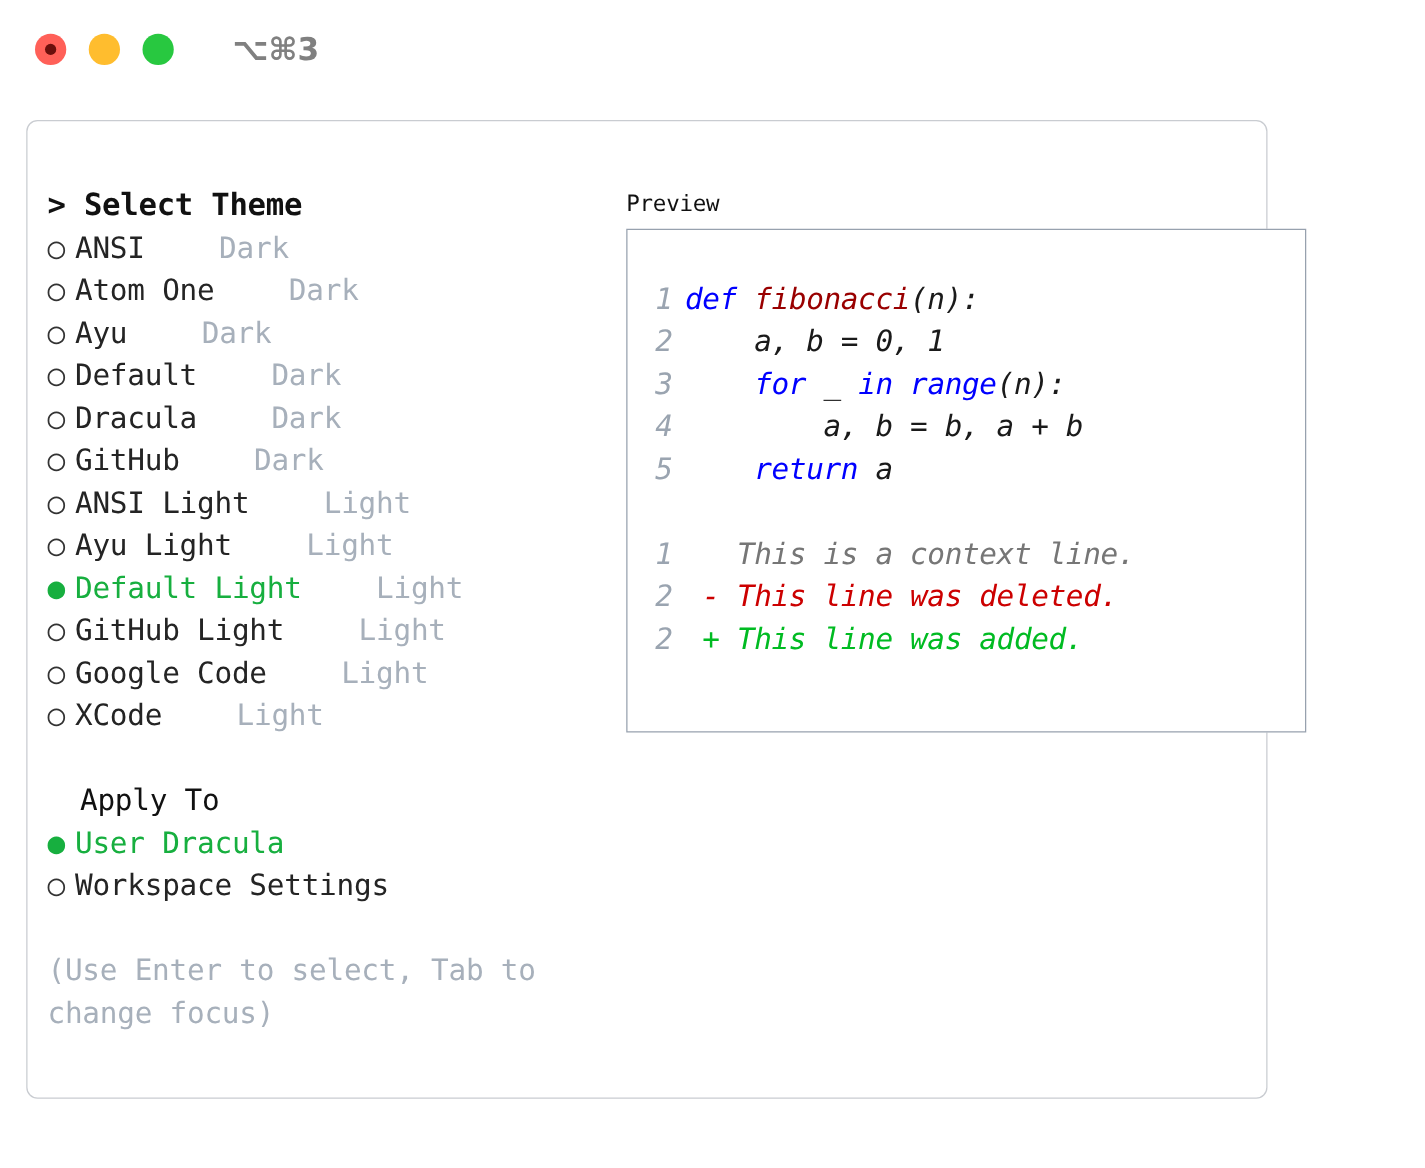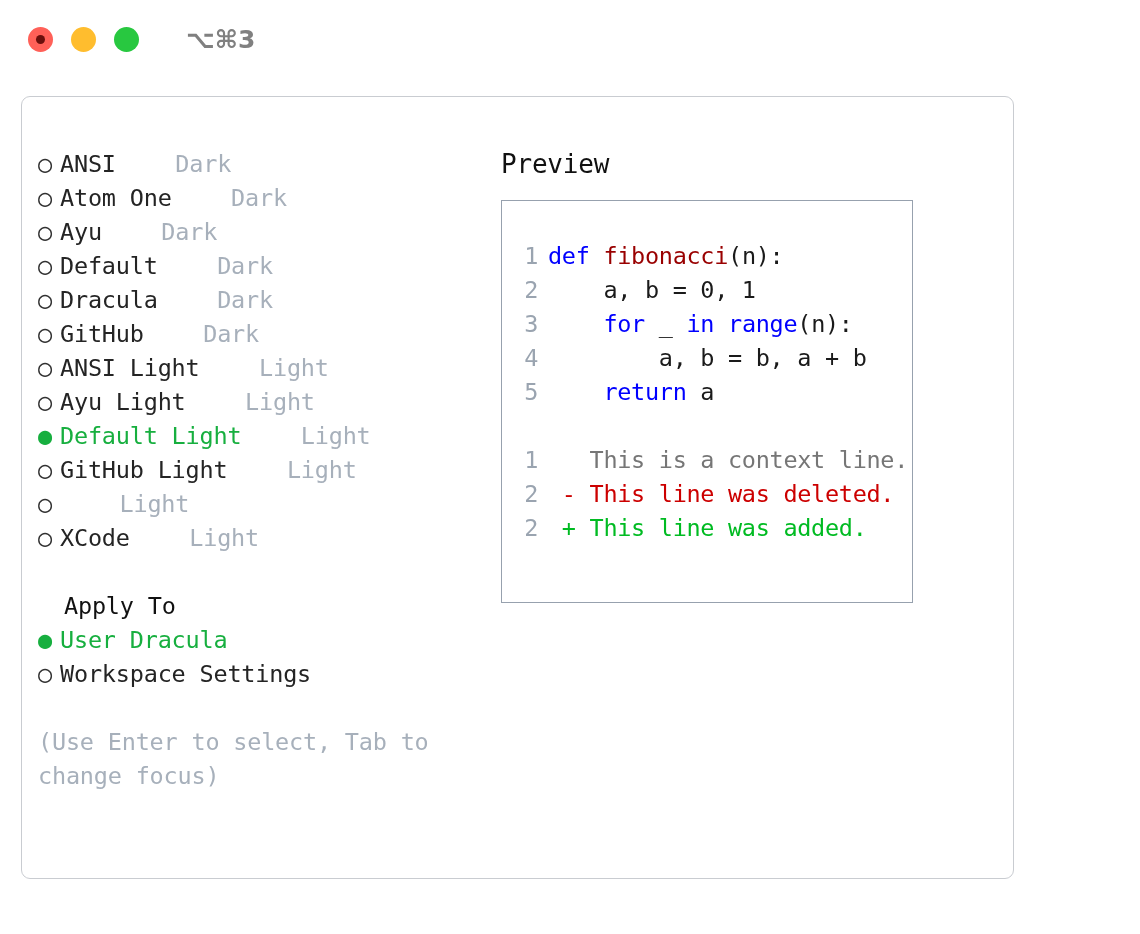--- a/index.html
+++ b/index.html
@@ -151,35 +151,36 @@
   }
 
   
   .right-col {
     position: absolute;
     left: 479px;
     top: 50px;
     width: 490px;
   }
   .preview-head {
-    font-size: 26px;
+    font-size: 18px;
     font-weight: 400;
     color: #111111;
     line-height: 34px;
     white-space: pre;
     letter-spacing: -0.2px;
   }
   .preview-box {
-    margin-top: 19px;
-    width: 412px;
+    margin-top: 2px;
+    width: 544px;
     height: 403px;
     border: 1.6px solid #97a1ae;
     box-sizing: border-box;
     background: #ffffff;
     position: relative;
+    font-style: italic;
   }
   .code {
     position: absolute;
     left: 12px;
     top: 38px;
     font-size: 23.5px;
     line-height: 34px;
     white-space: pre;
     letter-spacing: -0.3px;
   }
@@ -211,33 +212,34 @@
       <span class="dot dot-green"></span>
     </div>
     <div class="title-shortcut">⌥⌘3</div>
   </div>
 
   <div class="panel">
     <div class="columns">
 
       <div class="left-col">
 
+        <div class="section-head">&gt; Select Theme</div>
 
         <div id="theme-list">
             <div class="opt-row"><span class="bullet">○</span><span class="opt-label">ANSI</span><span class="opt-tag">Dark</span></div>
             <div class="opt-row"><span class="bullet">○</span><span class="opt-label">Atom One</span><span class="opt-tag">Dark</span></div>
             <div class="opt-row"><span class="bullet">○</span><span class="opt-label">Ayu</span><span class="opt-tag">Dark</span></div>
             <div class="opt-row"><span class="bullet">○</span><span class="opt-label">Default</span><span class="opt-tag">Dark</span></div>
             <div class="opt-row"><span class="bullet">○</span><span class="opt-label">Dracula</span><span class="opt-tag">Dark</span></div>
             <div class="opt-row"><span class="bullet">○</span><span class="opt-label">GitHub</span><span class="opt-tag">Dark</span></div>
             <div class="opt-row"><span class="bullet">○</span><span class="opt-label">ANSI Light</span><span class="opt-tag">Light</span></div>
             <div class="opt-row"><span class="bullet">○</span><span class="opt-label">Ayu Light</span><span class="opt-tag">Light</span></div>
             <div class="opt-row"><span class="bullet sel">●</span><span class="opt-label sel">Default Light</span><span class="opt-tag">Light</span></div>
             <div class="opt-row"><span class="bullet">○</span><span class="opt-label">GitHub Light</span><span class="opt-tag">Light</span></div>
-            <div class="opt-row"><span class="bullet">○</span><span class="opt-tag">Light</span></div>
+            <div class="opt-row"><span class="bullet">○</span><span class="opt-label">Google Code</span><span class="opt-tag">Light</span></div>
             <div class="opt-row"><span class="bullet">○</span><span class="opt-label">XCode</span><span class="opt-tag">Light</span></div>
           </div>
 
         <div class="spacer-row"></div>
 
         <div class="sub-head">Apply To</div>
 
         <div id="apply-to-list">
             <div class="opt-row"><span class="bullet sel">●</span><span class="opt-label sel">User Dracula</span></div>
             <div class="opt-row"><span class="bullet">○</span><span class="opt-label">Workspace Settings</span></div>

